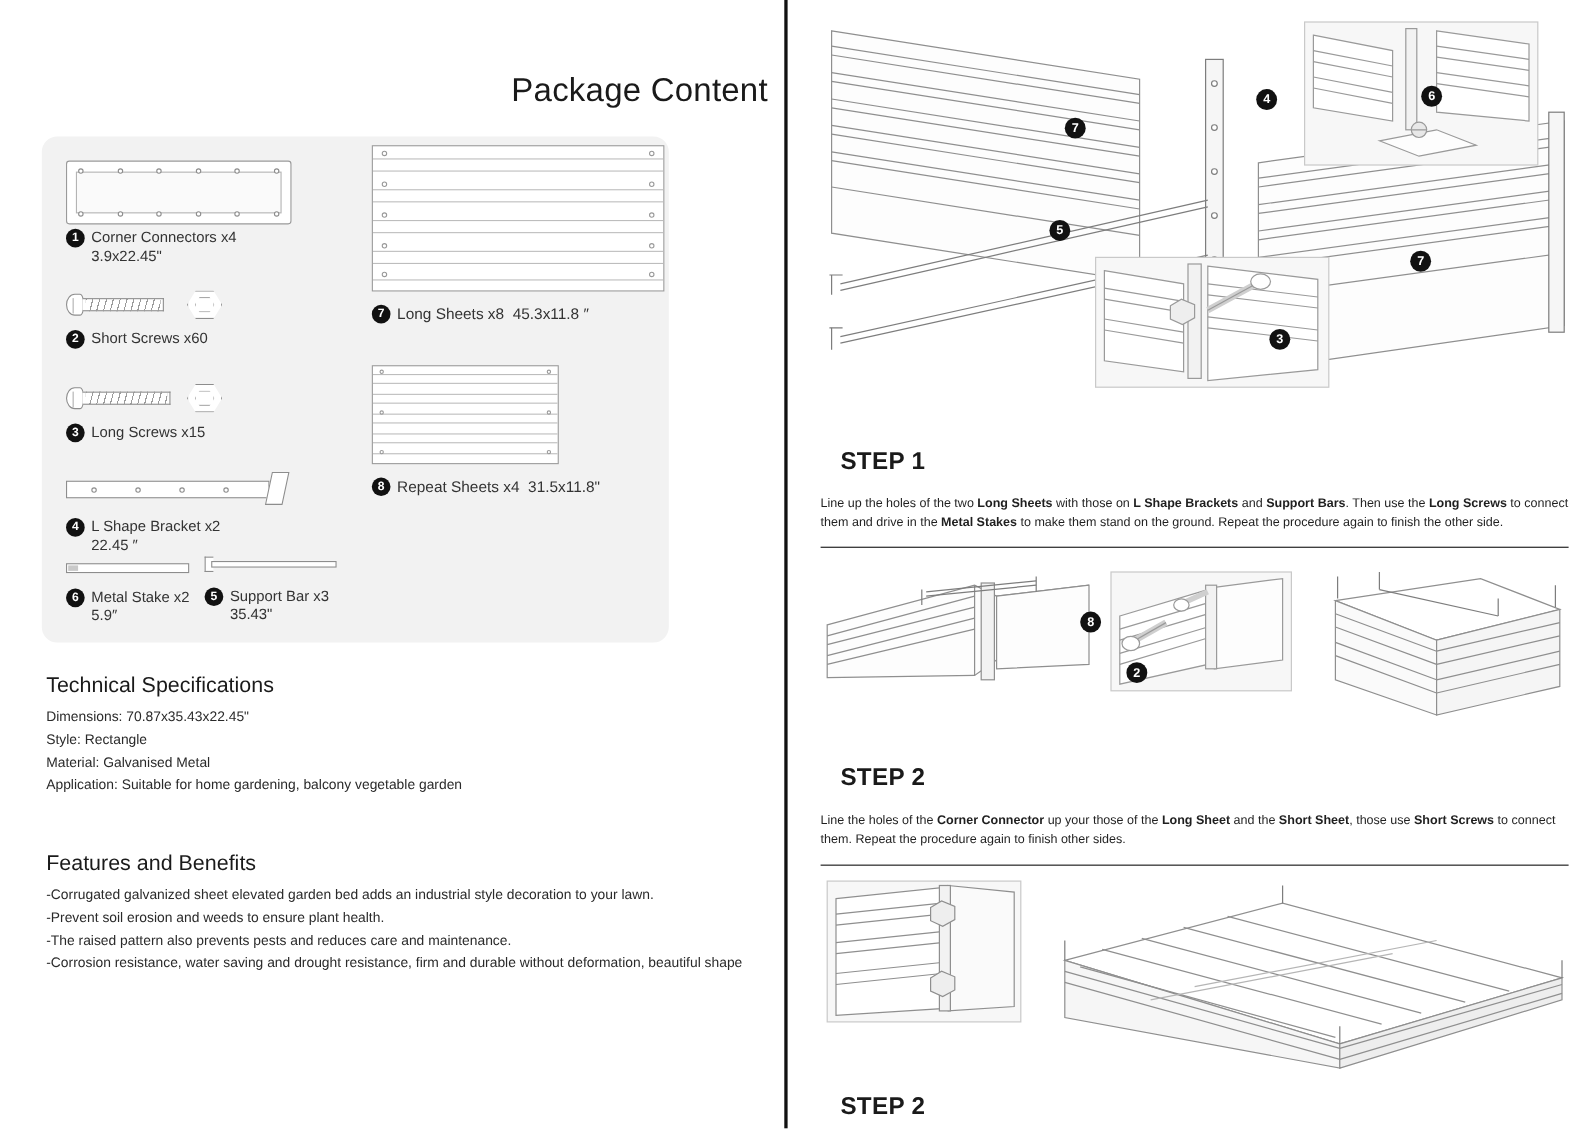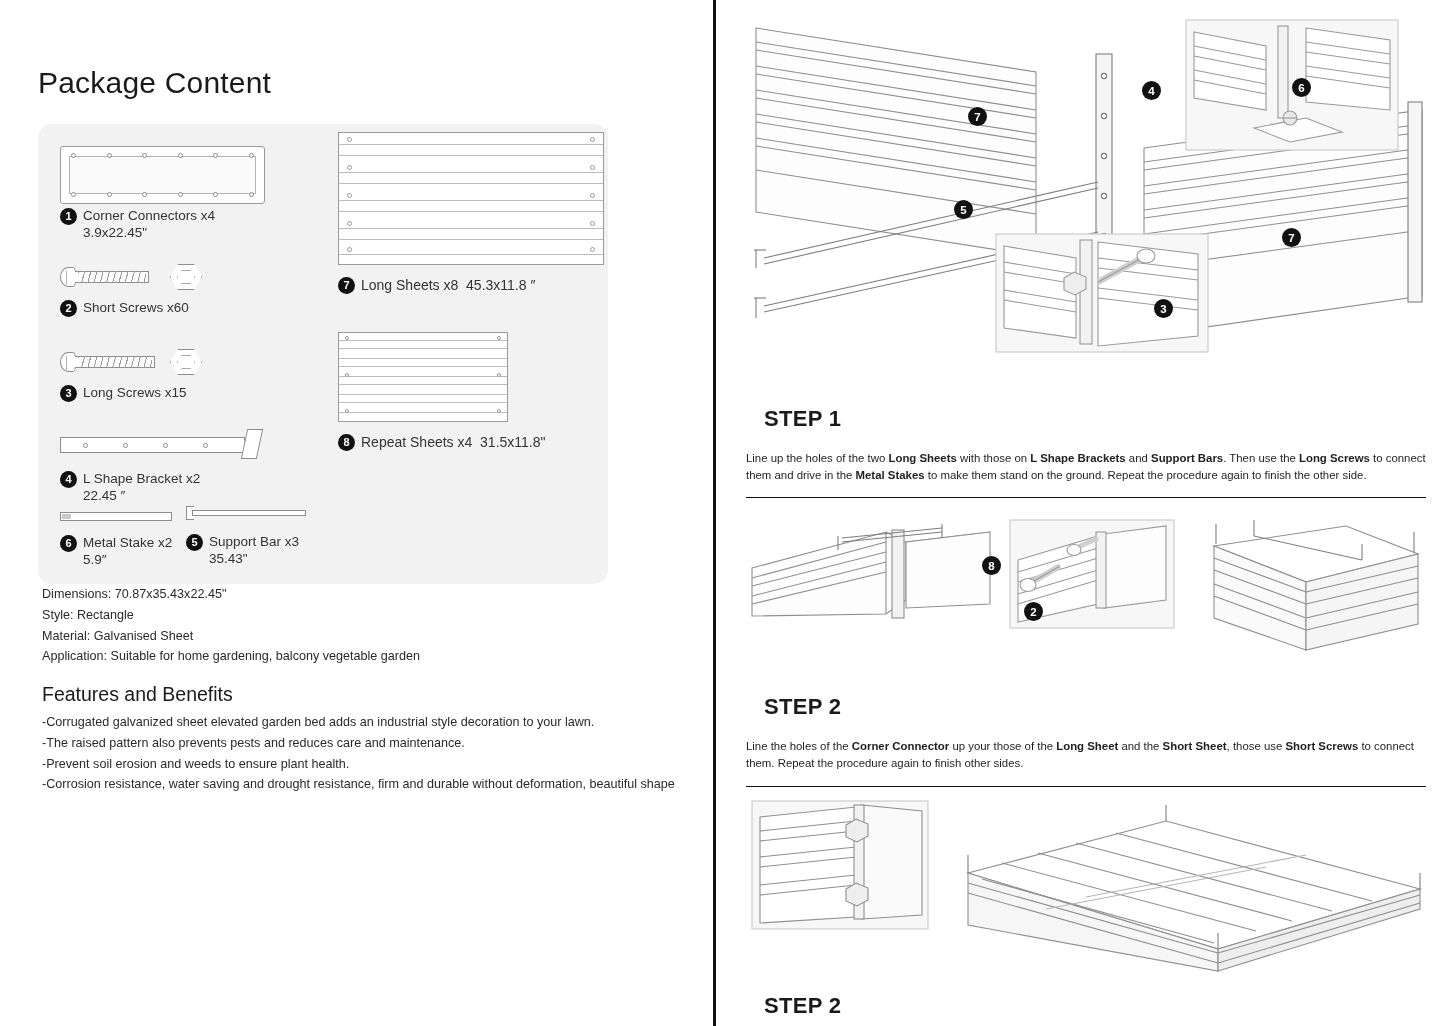--- a/index.html
+++ b/index.html
@@ -24,21 +24,21 @@
     padding: 0;
   }
   .left-inner {
     position: absolute;
     left: 38px; top: 8px; width: 660px; height: 1000px;
   }
   h1.pkg-title {
     font-size: 30px;
     font-weight: normal;
     margin: 58px 0 0 0;
-    text-align: left;
+    text-align: right;
     letter-spacing: .2px;
   }
   .parts-box {
     position: relative;
     margin-top: 24px;
     width: 570px;
     height: 460px;
     background: #f2f2f2;
     border-radius: 14px;
     margin-left: 0;
@@ -407,32 +407,33 @@
             <span class="num-badge">8</span>
             <span class="txt">
               <span>Repeat Sheets x4</span>
               &nbsp;<span>31.5x11.8"</span>
             </span>
           </div>
         </div>
 
       </div>
 
+      <h2 class="sec">Technical Specifications</h2>
       <div class="spec-list">
         <div>Dimensions:  70.87x35.43x22.45"</div>
         <div>Style: Rectangle</div>
-        <div>Material: Galvanised Sheet</div>
+        <div>Material: Galvanised Metal</div>
         <div>Application: Suitable for home gardening, balcony vegetable garden</div>
       </div>
 
-      <h2 class="sec" style="margin-top:16px;">Features and Benefits</h2>
+      <h2 class="sec" style="margin-top:50px;">Features and Benefits</h2>
       <div class="feat-list">
         <div>-Corrugated galvanized sheet elevated garden bed adds an industrial style decoration to your lawn.</div>
+        <div>-Prevent soil erosion and weeds to ensure plant health.</div>
         <div>-The raised pattern also prevents pests and reduces care and maintenance.</div>
-        <div>-Prevent soil erosion and weeds to ensure plant health.</div>
         <div>-Corrosion resistance, water saving and drought resistance, firm and durable without deformation, beautiful shape</div>
       </div>
 
     </div>
   </div>
 
   <div class="right-page">
     <div class="right-inner">
 
       <div class="fig" style="height:382px;">

